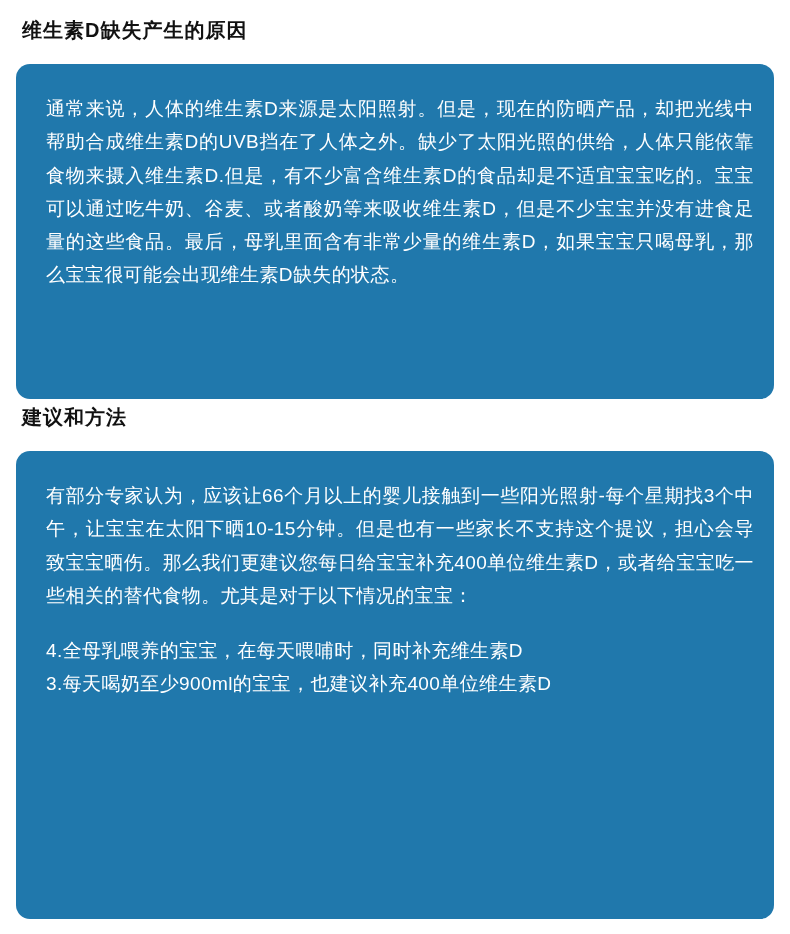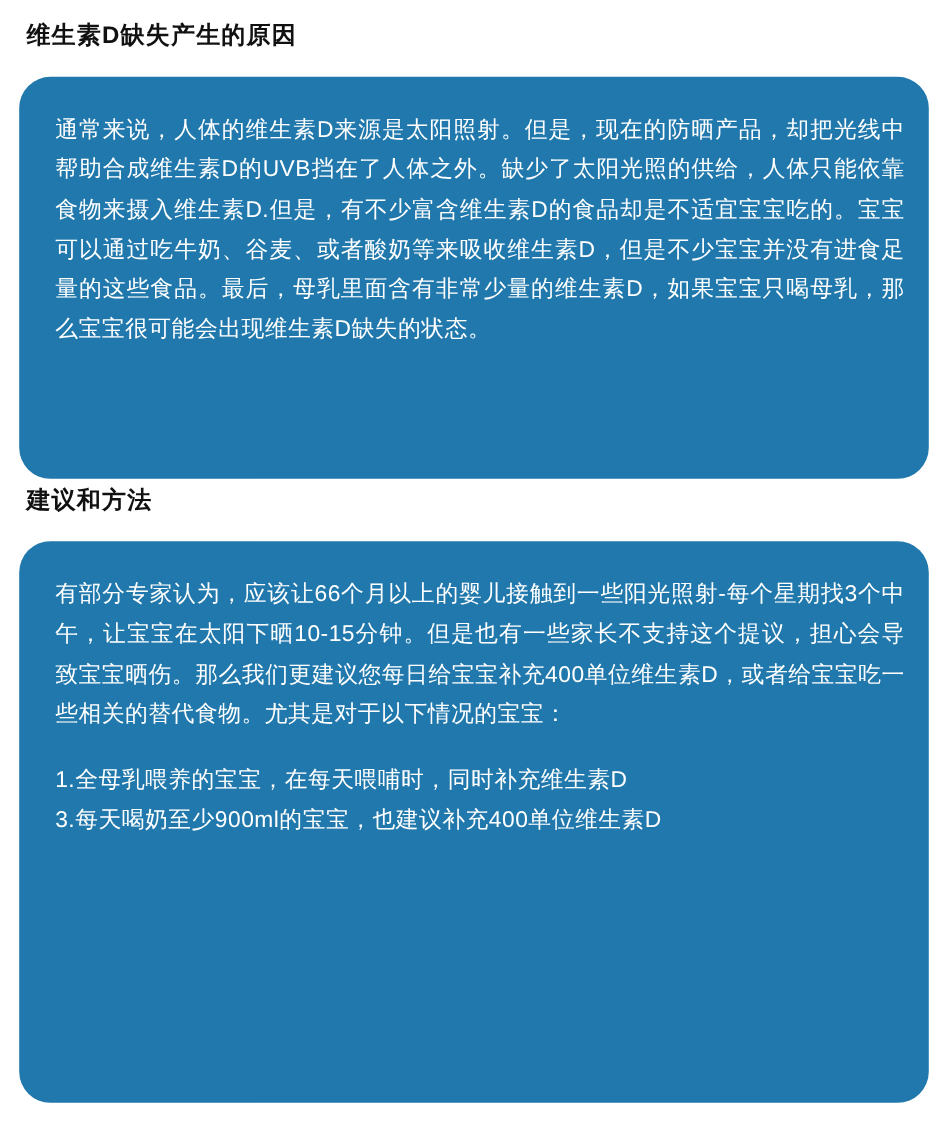--- a/index.html
+++ b/index.html
@@ -29,21 +29,21 @@
     color: #111111;
     letter-spacing: 1px;
     margin: 0 0 22px 6px;
     line-height: 1.2;
   }
   .section + .section .section-title {
     margin-top: 4px;
   }
   .panel {
     background: #2078ac;
-    border-radius: 26px;
+    border-radius: 14px;
     padding: 28px 20px 30px 30px;
     box-sizing: border-box;
   }
   .panel p {
     margin: 0;
     color: #ffffff;
     font-size: 19px;
     line-height: 1.75;
     letter-spacing: 0.4px;
     text-align: justify;
@@ -75,18 +75,18 @@
     <div class="panel" id="panel-causes">
       <p>通常来说，人体的维生素D来源是太阳照射。但是，现在的防晒产品，却把光线中帮助合成维生素D的UVB挡在了人体之外。缺少了太阳光照的供给，人体只能依靠食物来摄入维生素D.但是，有不少富含维生素D的食品却是不适宜宝宝吃的。宝宝可以通过吃牛奶、谷麦、或者酸奶等来吸收维生素D，但是不少宝宝并没有进食足量的这些食品。最后，母乳里面含有非常少量的维生素D，如果宝宝只喝母乳，那么宝宝很可能会出现维生素D缺失的状态。</p>
     </div>
   </div>
 
   <div class="section">
     <h2 class="section-title">建议和方法</h2>
     <div class="panel" id="panel-advice">
       <p>有部分专家认为，应该让66个月以上的婴儿接触到一些阳光照射-每个星期找3个中午，让宝宝在太阳下晒10-15分钟。但是也有一些家长不支持这个提议，担心会导致宝宝晒伤。那么我们更建议您每日给宝宝补充400单位维生素D，或者给宝宝吃一些相关的替代食物。尤其是对于以下情况的宝宝：</p>
       <div class="spacer"></div>
-      <p class="list-line">1.全母乳喂养的宝宝，在每天喂哺时，同时补充维生素D</p>
+      <p class="list-line">4.全母乳喂养的宝宝，在每天喂哺时，同时补充维生素D</p>
       <p class="list-line">3.每天喝奶至少900ml的宝宝，也建议补充400单位维生素D</p>
     </div>
   </div>
 
 </div>
 
 </body></html>

